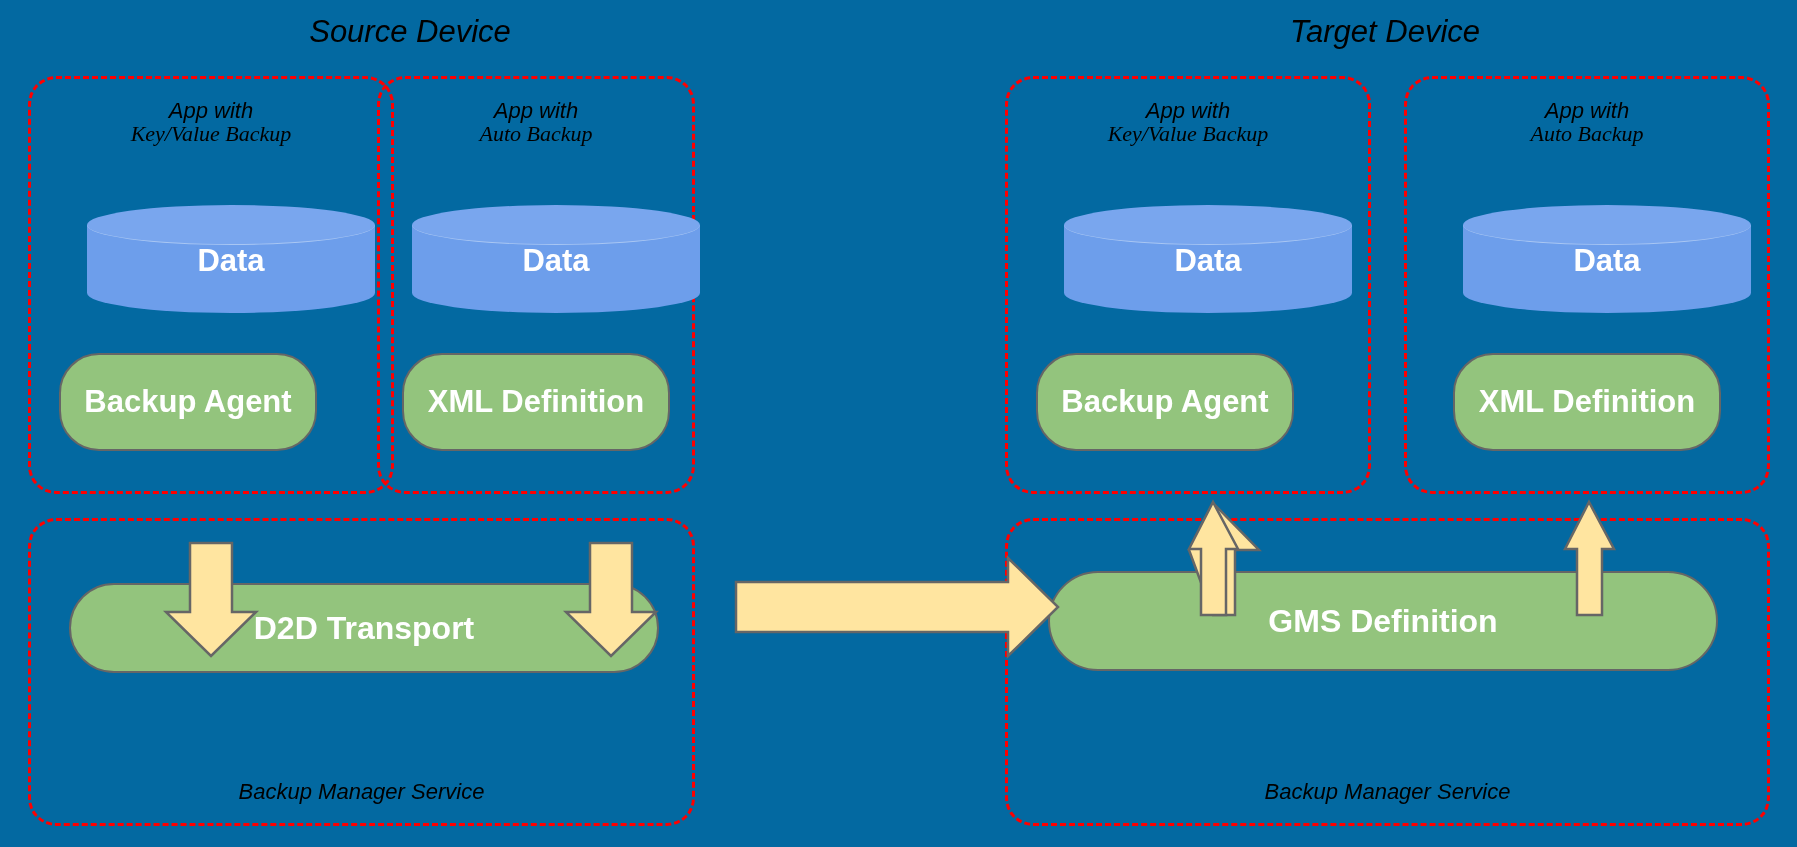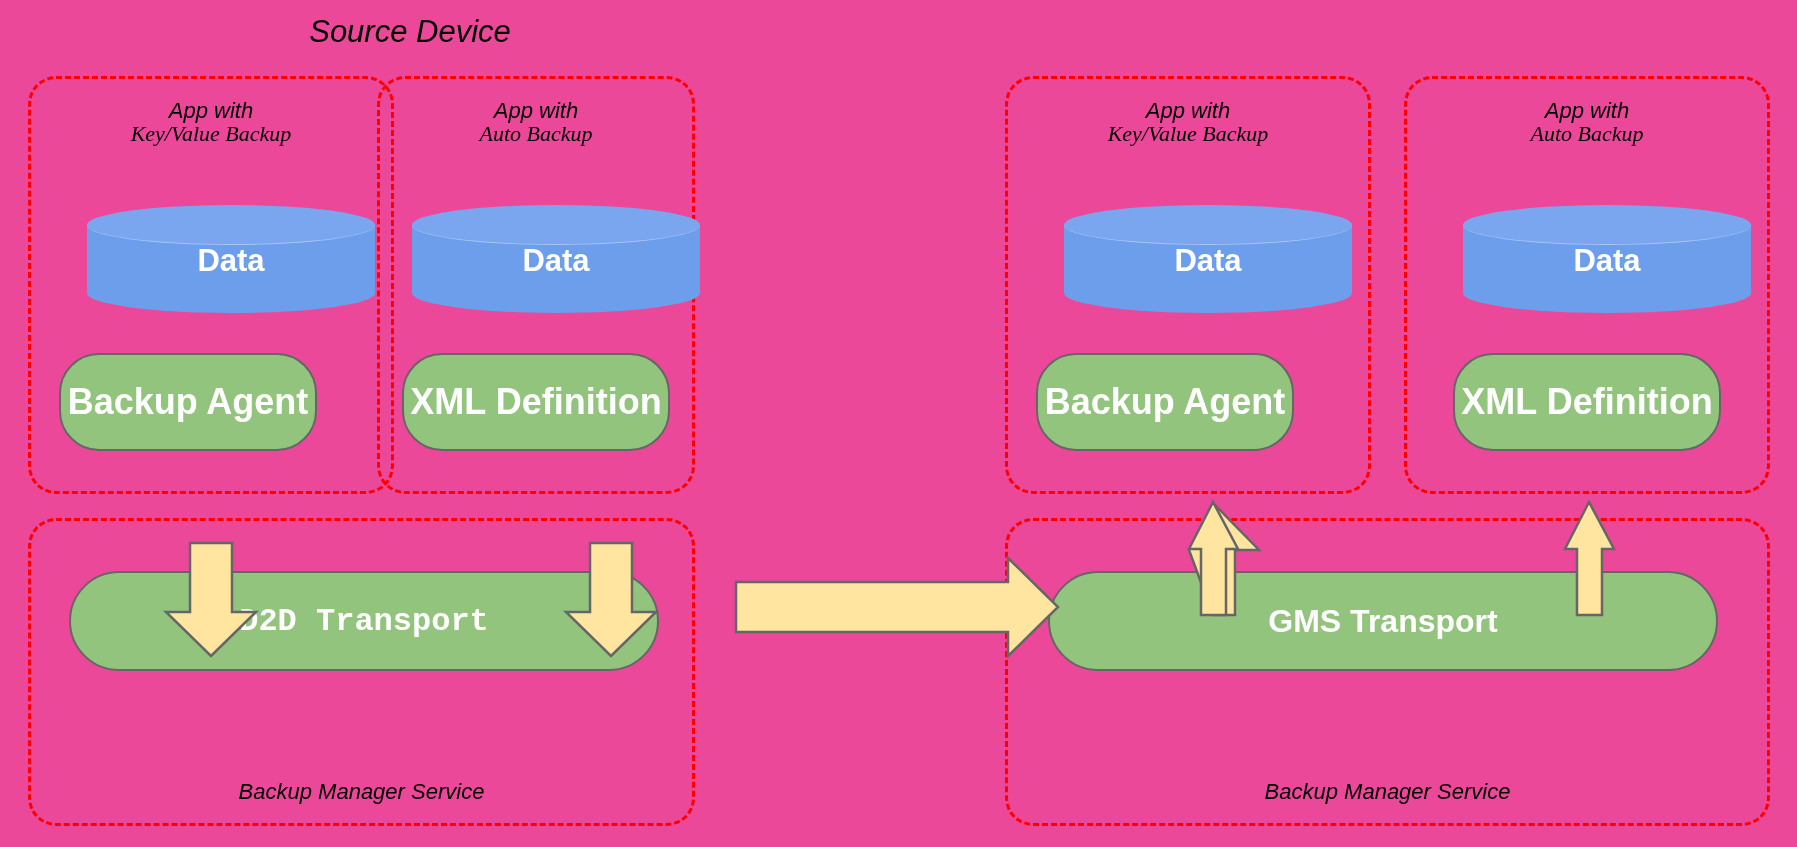--- a/index.html
+++ b/index.html
@@ -7,21 +7,21 @@
     padding: 0;
     background: #ffffff;
   }
   body {
     font-family: "Liberation Sans", sans-serif;
   }
   #canvas {
     position: relative;
     width: 1797px;
     height: 847px;
-    background: #ec4899;
+    background: #0369a1;
     overflow: hidden;
   }
 
   
   .device-title {
     position: absolute;
     font-style: italic;
     font-size: 31px;
     color: #000000;
     text-align: center;
@@ -112,21 +112,21 @@
     position: absolute;
     background: #93c47d;
     border: 2px solid #666666;
     border-radius: 40px;
     box-sizing: border-box;
     display: flex;
     align-items: center;
     justify-content: center;
     color: #ffffff;
     font-weight: bold;
-    font-size: 36px;
+    font-size: 31px;
     white-space: nowrap;
   }
   .pill.transport {
     border-radius: 52px;
     font-size: 32px;
   }
 
   
   #arrow-layer {
     position: absolute;
@@ -141,20 +141,21 @@
     stroke: #666666;
     stroke-width: 2.5;
   }
 </style>
 </head>
 <body>
 
 <div id="canvas">
 
   <div class="device-title" style="left:260px; top:16px; width:300px;">Source Device</div>
+  <div class="device-title" style="left:1235px; top:16px; width:300px;">Target Device</div>
 
   <div class="dashed-box" style="left:28px; top:76px; width:366px; height:418px;">
     <div class="app-caption">
       <span>App with</span>
       <span class="l2">Key/Value Backup</span>
     </div>
     <div class="cylinder" style="left:56px; top:126px;">
       <div class="cyl-bottom"></div>
       <div class="cyl-body"></div>
       <div class="cyl-top"></div>
@@ -175,21 +176,21 @@
       <div class="cyl-body"></div>
       <div class="cyl-top"></div>
       <div class="cyl-label">Data</div>
     </div>
     <div class="pill" style="left:22px; top:274px; width:268px; height:98px;">
       <span>XML Definition</span>
     </div>
   </div>
 
   <div class="dashed-box" style="left:28px; top:518px; width:667px; height:308px;">
-    <div class="pill transport" style="left:38px; top:50px; width:590px; height:100px;font-family:Liberation Mono, monospace;">
+    <div class="pill transport" style="left:38px; top:62px; width:590px; height:90px;">
       <span>D2D Transport</span>
     </div>
     <div class="service-caption">Backup Manager Service</div>
   </div>
 
   <div class="dashed-box" style="left:1005px; top:76px; width:366px; height:418px;">
     <div class="app-caption">
       <span>App with</span>
       <span class="l2">Key/Value Backup</span>
     </div>
@@ -215,21 +216,21 @@
       <div class="cyl-top"></div>
       <div class="cyl-label">Data</div>
     </div>
     <div class="pill" style="left:46px; top:274px; width:268px; height:98px;">
       <span>XML Definition</span>
     </div>
   </div>
 
   <div class="dashed-box" style="left:1005px; top:518px; width:765px; height:308px;">
     <div class="pill transport" style="left:40px; top:50px; width:670px; height:100px;">
-      <span>GMS Transport</span>
+      <span>GMS Definition</span>
     </div>
     <div class="service-caption">Backup Manager Service</div>
   </div>
 
   <svg id="arrow-layer" viewBox="0 0 1797 847">
 
     <polygon class="arrow-shape" points="190,543 232,543 232,612 256,612 211,656 166,612 190,612"></polygon>
 
     <polygon class="arrow-shape" points="590,543 632,543 632,612 656,612 611,656 566,612 590,612"></polygon>
 

